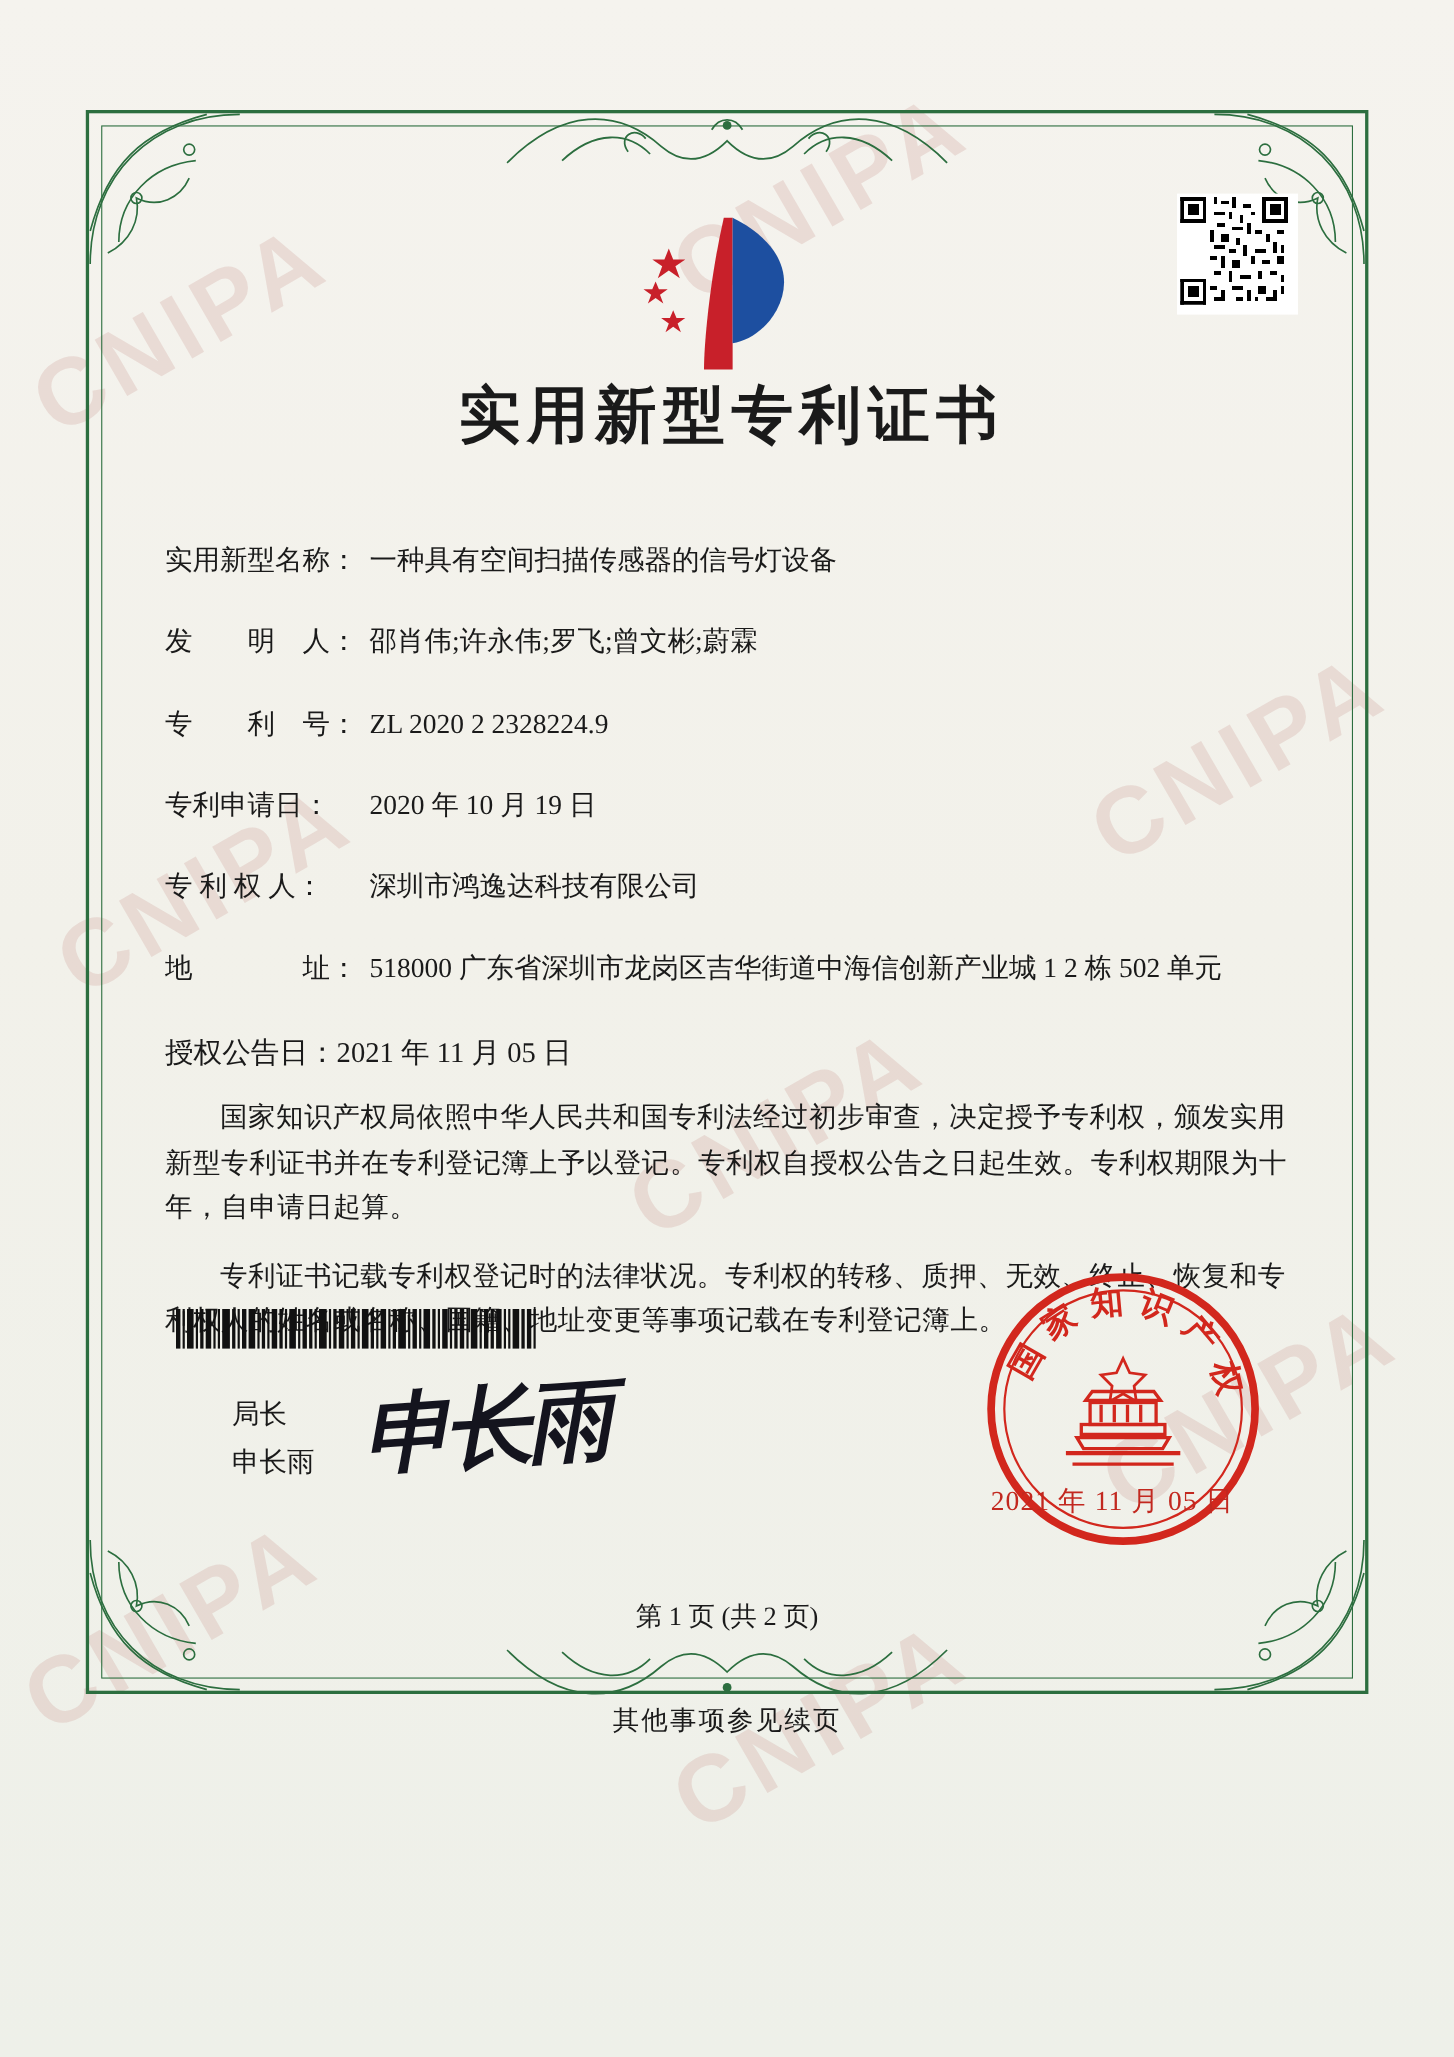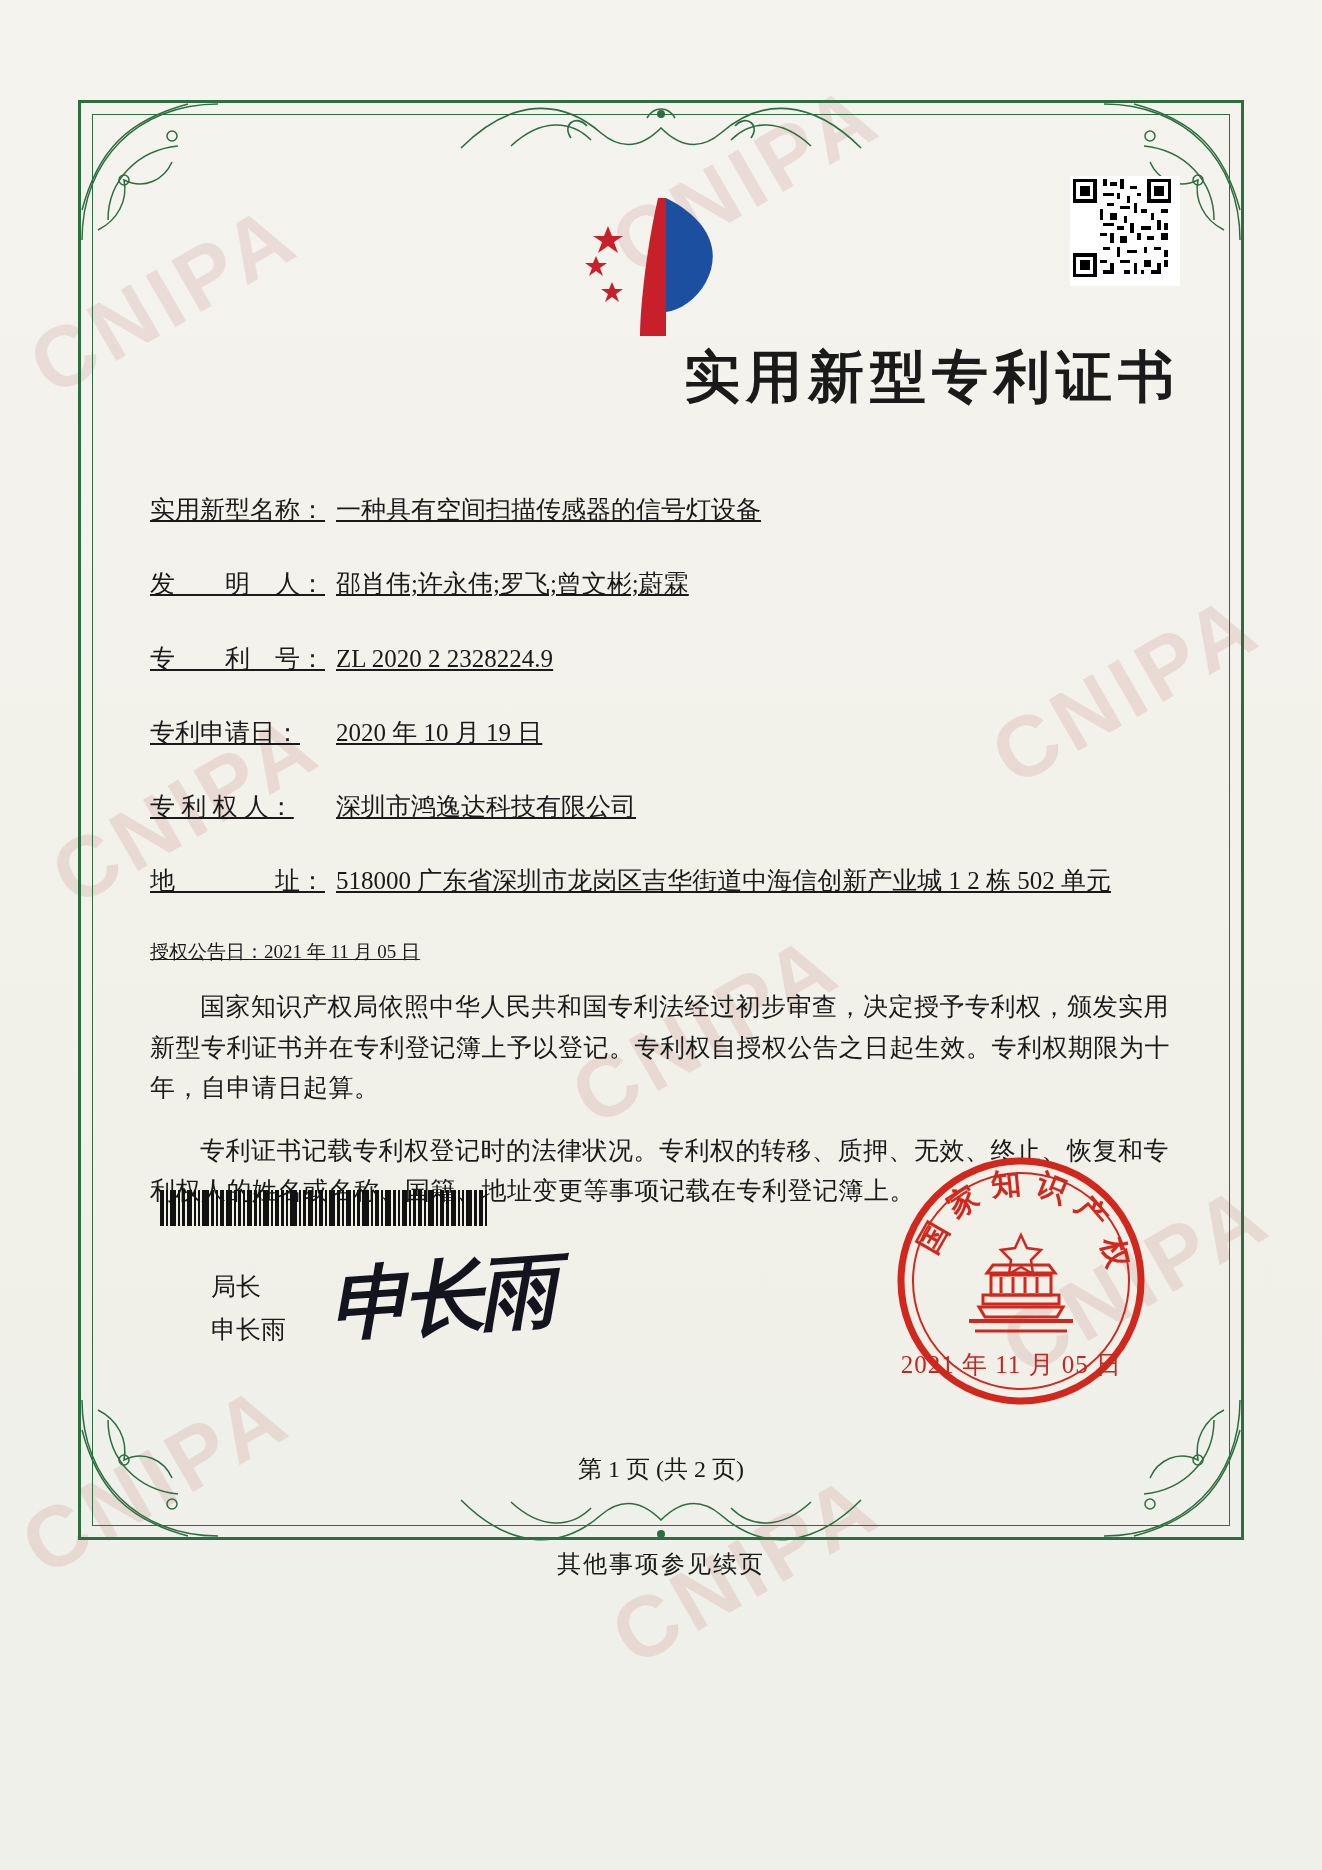--- a/index.html
+++ b/index.html
@@ -87,53 +87,52 @@
   .qr {
     position: absolute;
     right: 0;
     top: -4px;
     width: 104px;
     height: 104px;
     background: #fff;
     padding: 3px;
   }
   .title {
-    text-align: right;
+    text-align: center;
     font-size: 56px;
     font-weight: bold;
     letter-spacing: 6px;
     margin-top: 160px;
     font-family: "Liberation Serif", "DejaVu Serif", serif;
   }
 
   .fields {
     margin-top: 76px;
     font-size: 25px;
     line-height: 1.45;
-    text-decoration: underline;
   }
   .field-row {
     display: flex;
     align-items: flex-start;
     margin-bottom: 38px;
   }
   .f-label {
     width: 186px;
     flex: none;
     white-space: nowrap;
   }
   .f-value {
     flex: 1;
     word-break: break-all;
   }
   .pub-row {
     display: flex;
     align-items: flex-start;
     margin-bottom: 4px;
-    font-size: 19px;
+    font-size: 26px;
     gap: 25px;
   }
   .pub-left { width: 520px; display: flex; }
   .pub-right { display: flex; }
 
   .para {
     margin-top: 22px;
     font-size: 25px;
     line-height: 1.62;
     text-indent: 50px;

